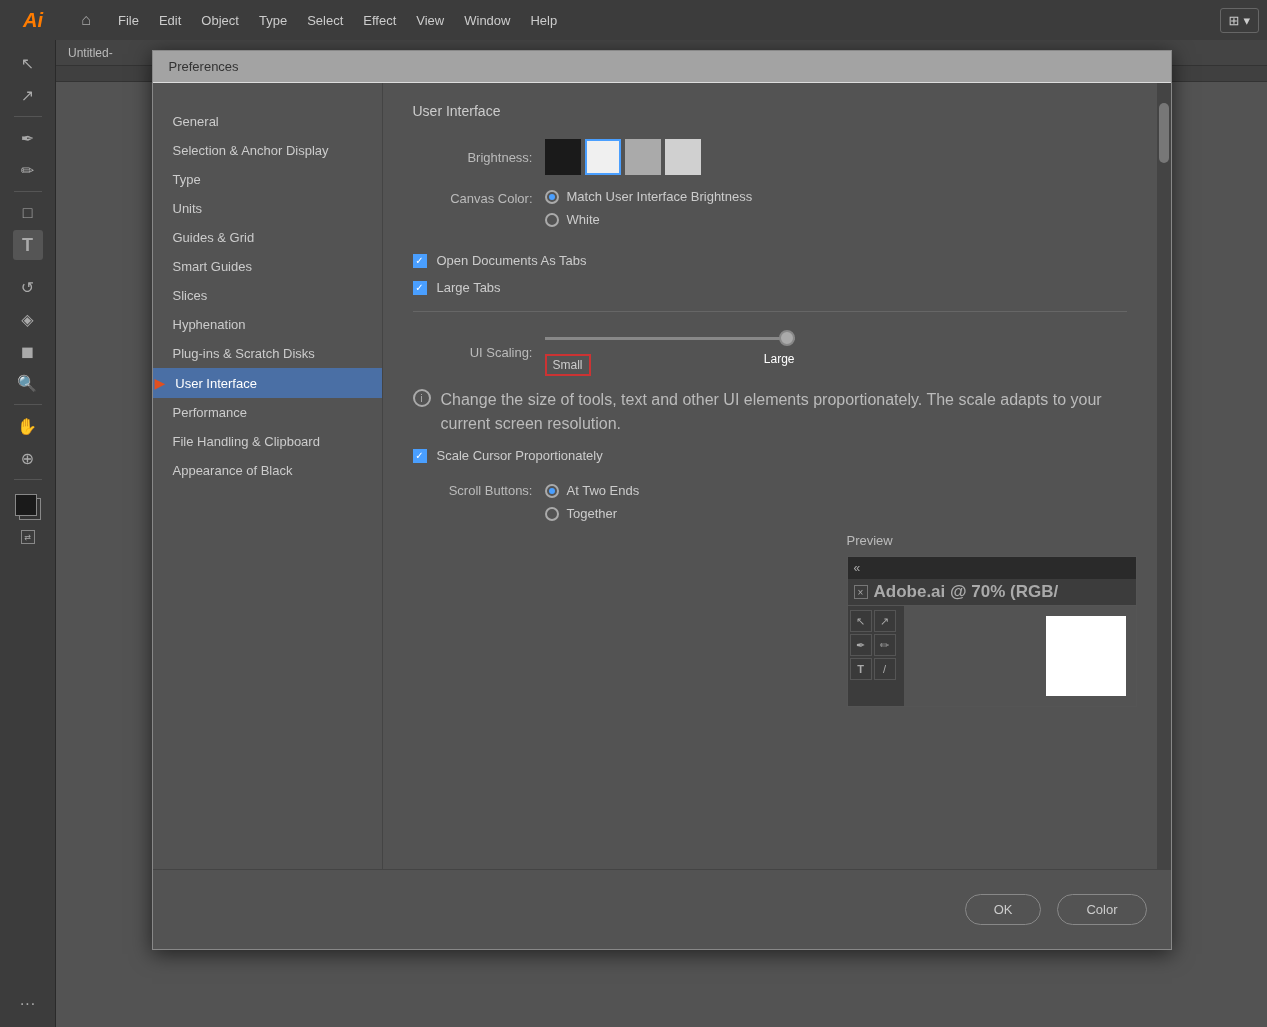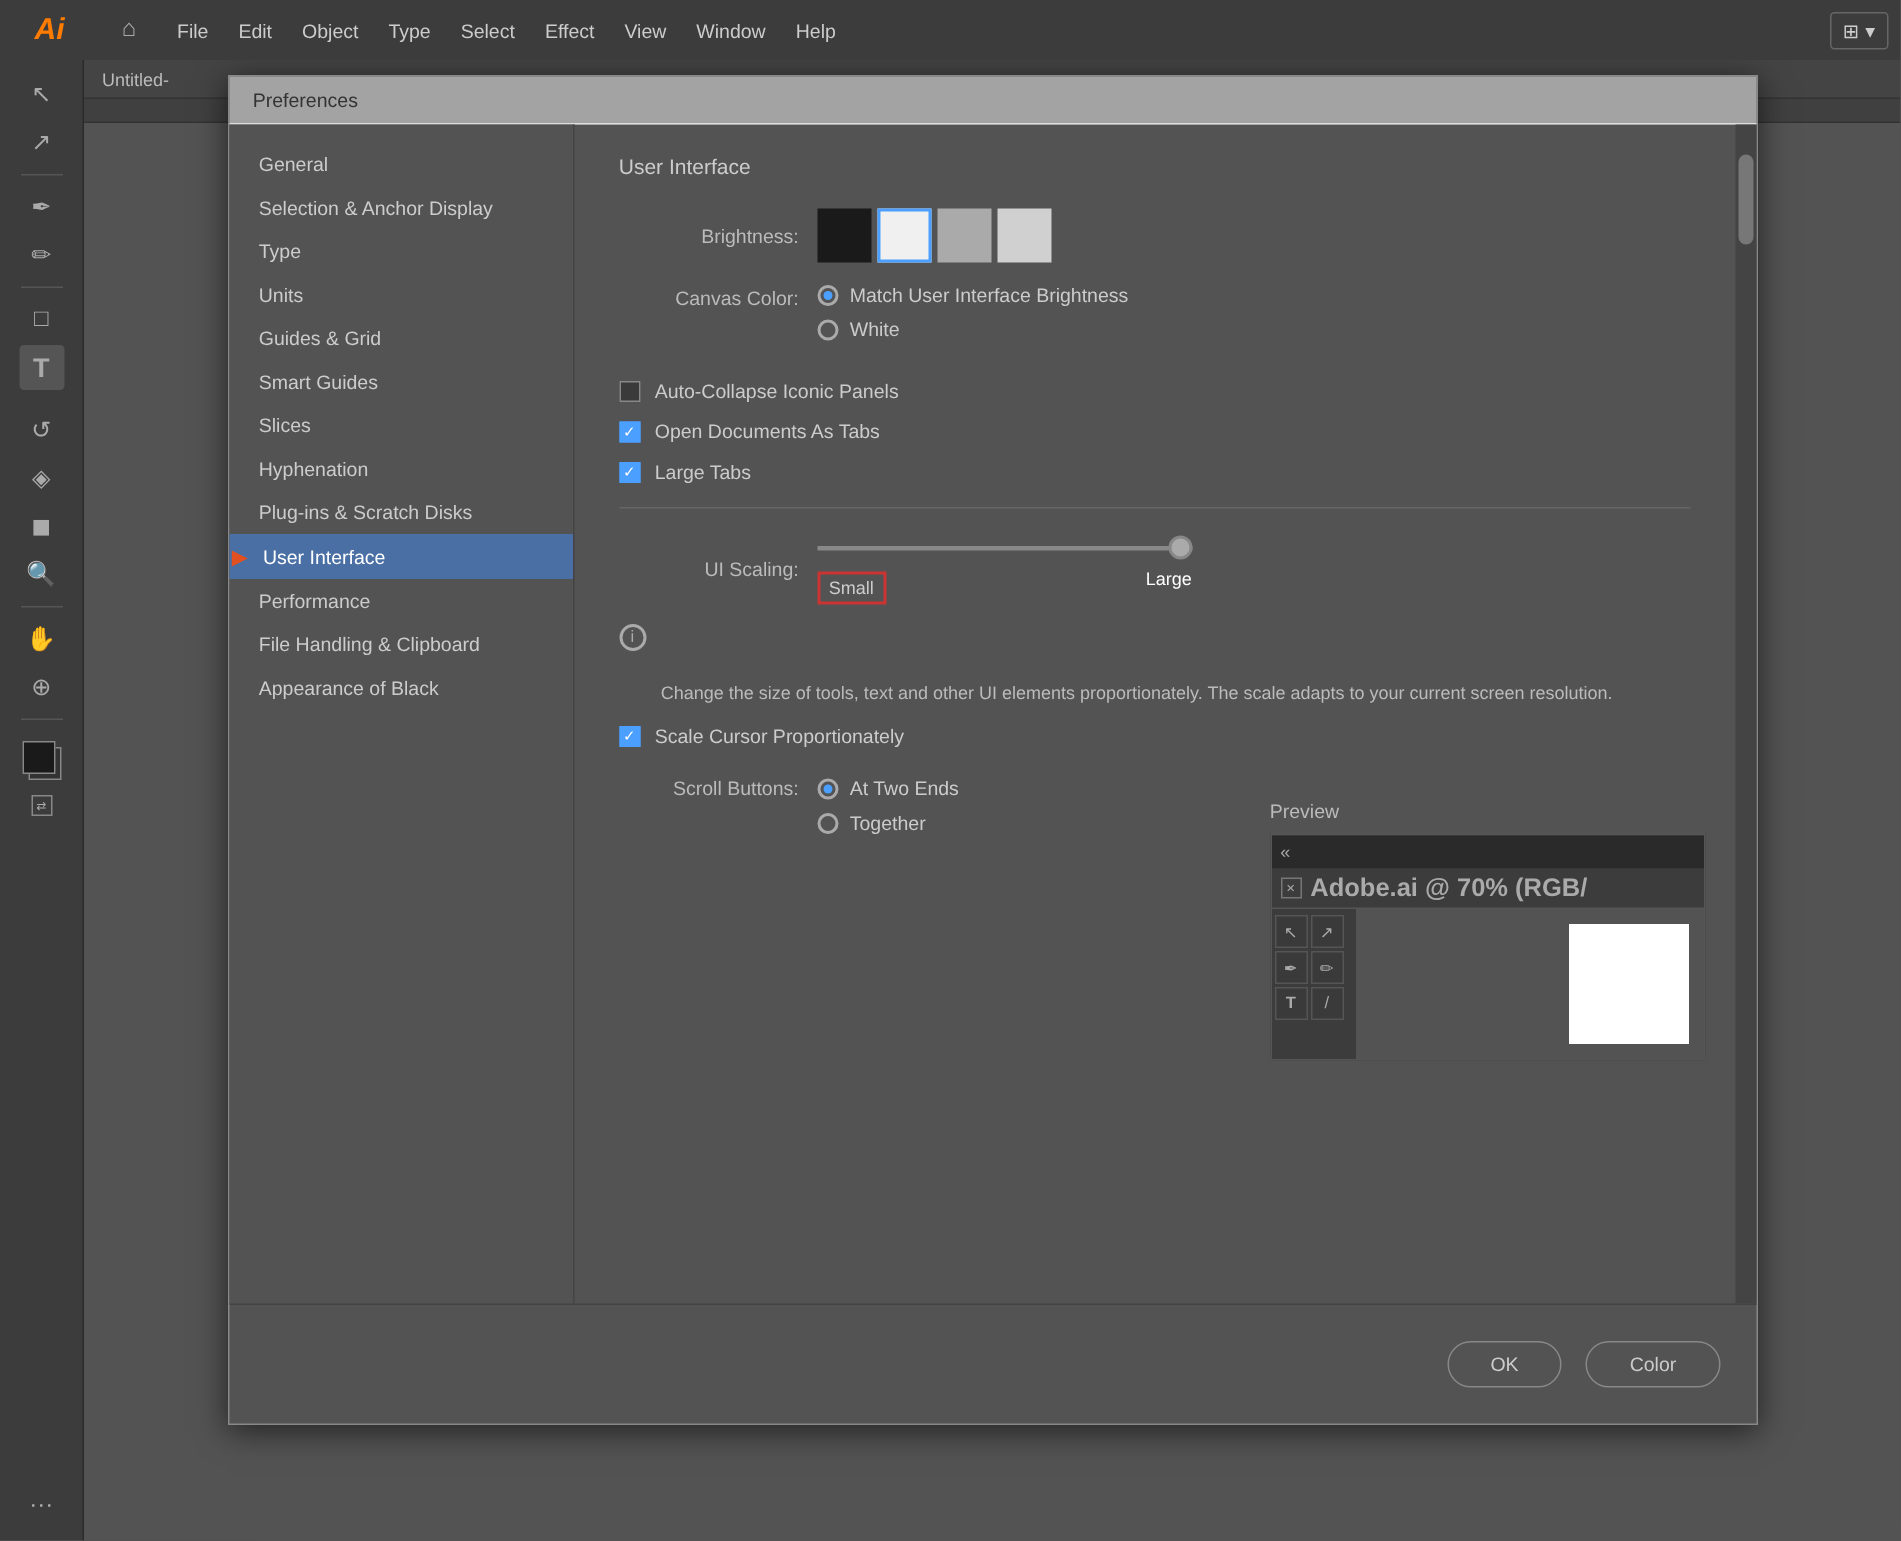--- a/index.html
+++ b/index.html
@@ -153,21 +153,21 @@
 
     .dialog-body {
       display: flex;
       flex: 1;
     }
 
     
     .pref-sidebar {
       width: 230px;
       background: #535353;
-      padding: 12px 0;
+      padding: 24px 0;
       border-right: 1px solid #444;
     }
     .pref-nav-item {
       padding: 7px 20px;
       color: #ccc;
       cursor: pointer;
       font-size: 13px;
       display: flex;
       align-items: center;
       gap: 6px;
@@ -362,23 +362,22 @@
       display: flex;
       align-items: center;
       justify-content: center;
       font-size: 11px;
       color: #aaa;
       flex-shrink: 0;
       margin-top: 1px;
     }
     .info-text {
       color: #bbb;
-      font-size: 12px;
+      font-size: 16px;
       line-height: 1.5;
-      margin-top: 38px;
     }
     .preview-title {
       color: #bbb;
       font-size: 13px;
       margin-bottom: 8px;
     }
     .preview-box {
       background: #3c3c3c;
       border: 1px solid #555;
       padding: 0;
@@ -586,24 +585,20 @@
                 </div>
                 <div class="radio-row">
                   <div class="radio-input"></div>
                   <span class="radio-label">White</span>
                 </div>
               </div>
             </div>
 
             <div style="height:12px;"></div>
 
-            <div class="checkbox-row">
-              <div class="checkbox-box"></div>
-              <span class="checkbox-label">Auto-Collapse Iconic Panels</span>
-            </div>
             <div class="checkbox-row">
               <div class="checkbox-box checked"></div>
               <span class="checkbox-label">Open Documents As Tabs</span>
             </div>
             <div class="checkbox-row">
               <div class="checkbox-box checked"></div>
               <span class="checkbox-label">Large Tabs</span>
             </div>
 
             <div class="h-separator"></div>

